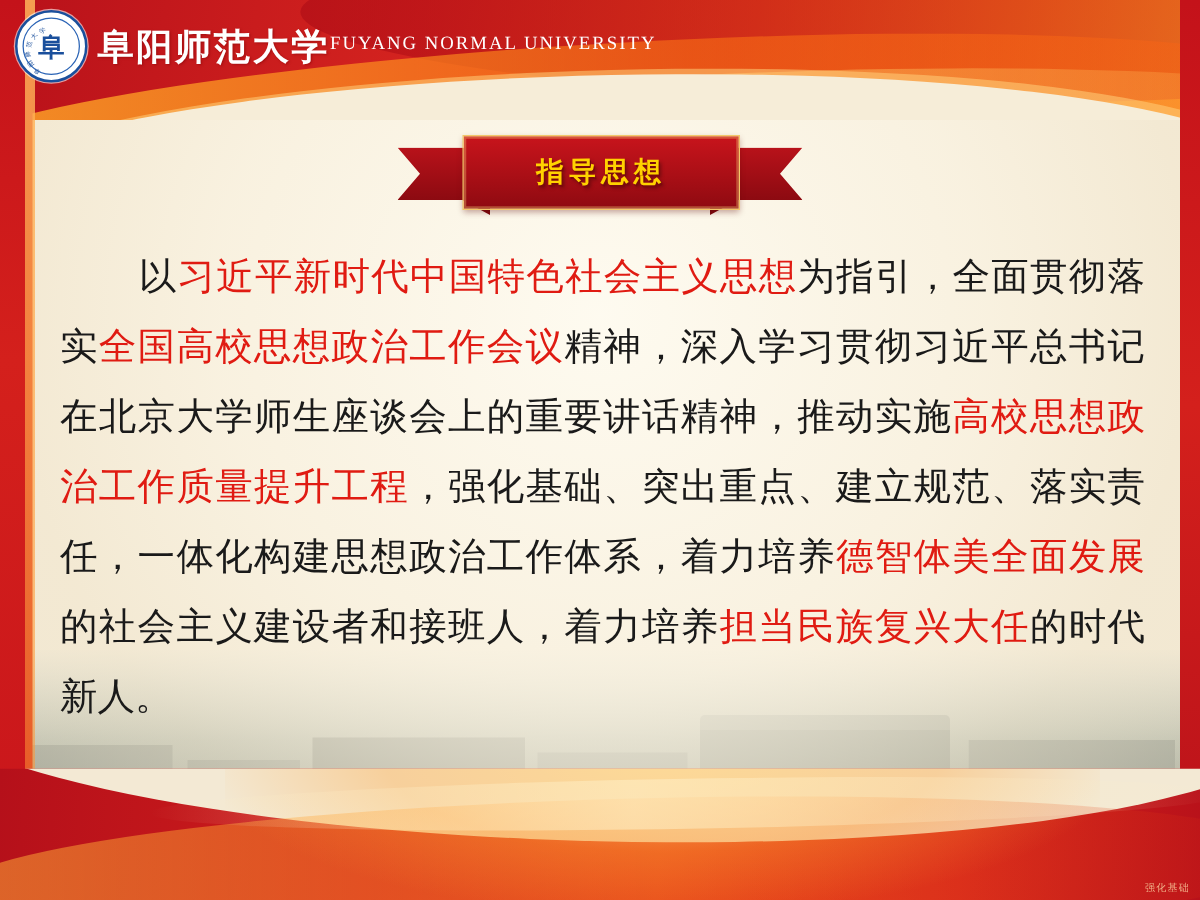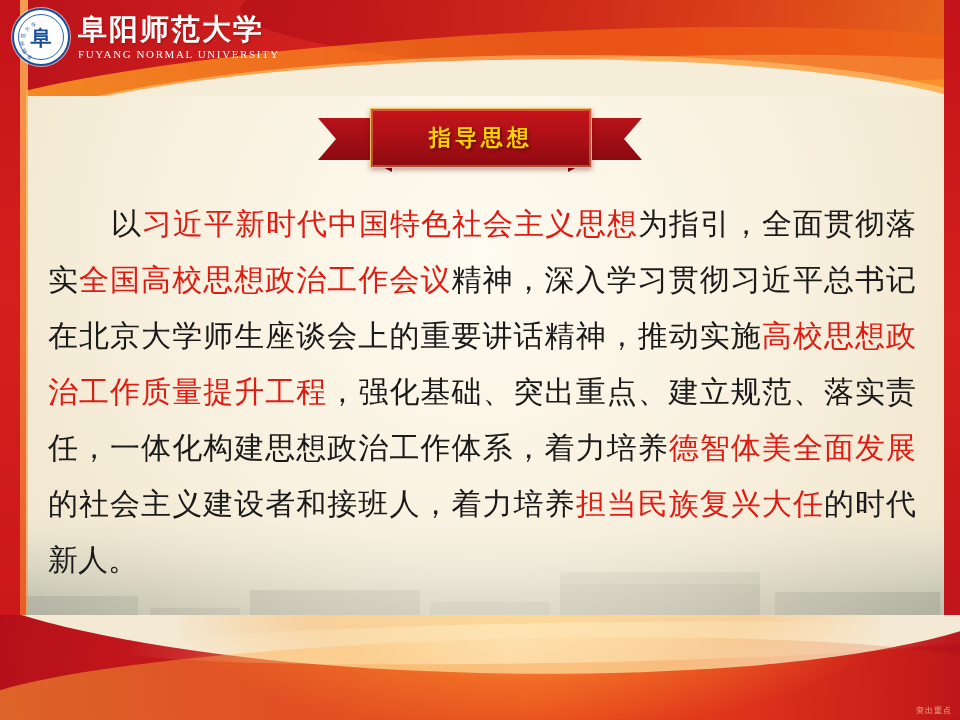--- a/index.html
+++ b/index.html
@@ -203,36 +203,36 @@
     color: #1a4f9c;
   }
   .logo-arc span {
     position: absolute;
     left: 50%; top: 50%;
     transform-origin: 0 0;
     letter-spacing: 0;
   }
   .logo-names {
     display: flex;
-    flex-direction: column;
+    flex-direction: row;
     justify-content: center;
     line-height: 1;
   }
   .logo-cn {
     font-family: "DejaVu Serif", serif;
     font-size: 29px;
     font-weight: bold;
     color: #ffffff;
     letter-spacing: 2px;
     text-shadow: 1px 1px 2px rgba(120,0,0,0.45);
   }
   .logo-en {
     margin-top: 5px;
     font-family: "Liberation Serif", serif;
-    font-size: 11px;
+    font-size: 15px;
     color: #ffffff;
     letter-spacing: 1.6px;
     text-align: right;
   }
 
   
   .banner {
     position: absolute;
     left: 318px; top: 108px;
     width: 324px; height: 58px;
@@ -278,21 +278,21 @@
     background: #7d080e;
   }
   .ribbon-fold.left { left: 52px; clip-path: polygon(0 0, 100% 0, 100% 100%); }
   .ribbon-fold.right { right: 52px; clip-path: polygon(0 0, 100% 0, 0 100%); }
 
   
   .body-text {
     position: absolute;
     left: 48px; top: 196px;
     width: 868px;
-    font-family: Liberation Sans, sans-serif;
+    font-family: Liberation Mono, monospace;
     font-size: 30px;
     line-height: 56px;
     color: #1a1a1a;
     text-align: justify;
     text-justify: inter-ideograph;
     z-index: 4;
   }
   .body-text .indent { display: inline-block; width: 62px; }
   .hl { color: #e01b12; }
 
@@ -370,15 +370,15 @@
     <span class="indent"></span><span id="paragraph-slot"><span>以</span><span class="hl">习近平新时代中国特色社会主义思想</span><span>为指引，全面贯彻落实</span><span class="hl">全国高校思想政治工作会议</span><span>精神，深入学习贯彻习近平总书记在北京大学师生座谈会上的重要讲话精神，推动实施</span><span class="hl">高校思想政治工作质量提升工程</span><span>，强化基础、突出重点、建立规范、落实责任，一体化构建思想政治工作体系，着力培养</span><span class="hl">德智体美全面发展</span><span>的社会主义建设者和接班人，着力培养</span><span class="hl">担当民族复兴大任</span><span>的时代新人。</span></span>
   </div>
 
   <div class="footer-band">
     <div class="footer-curve"></div>
     <div class="footer-swoosh"></div>
     <div class="footer-glow"></div>
     <div class="footer-sheen"></div>
   </div>
 
-  <div class="corner-mark">突出重点</div>
+  <div class="corner-mark">强化基础</div>
 
 </div>
 
 </body></html>

